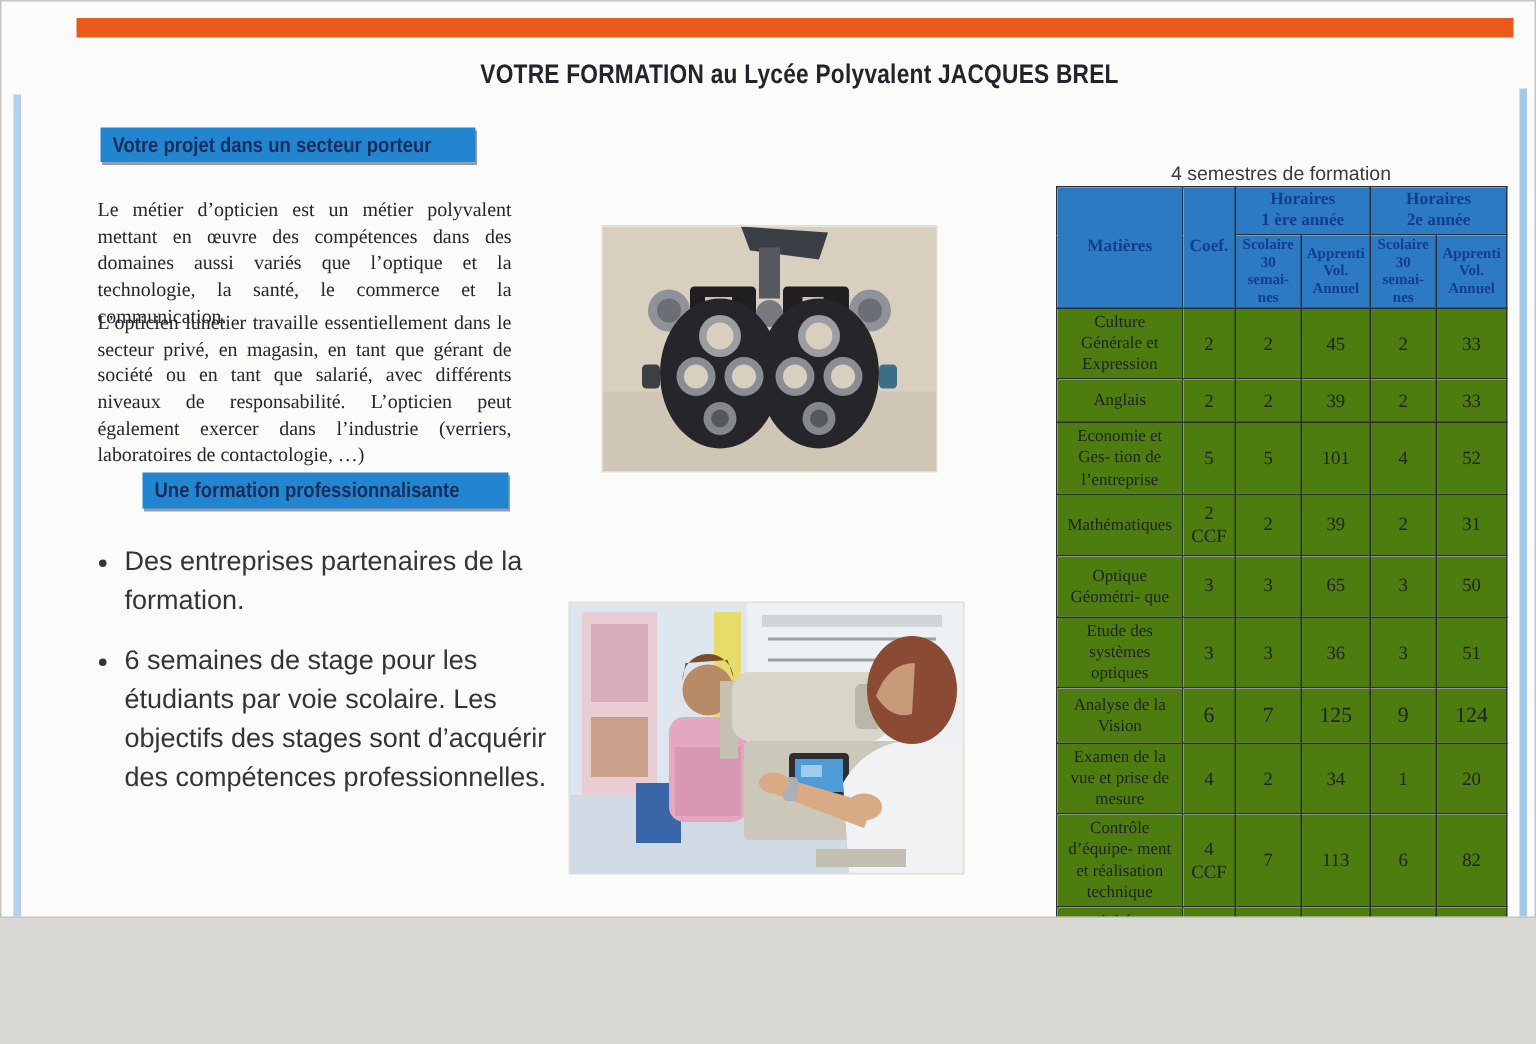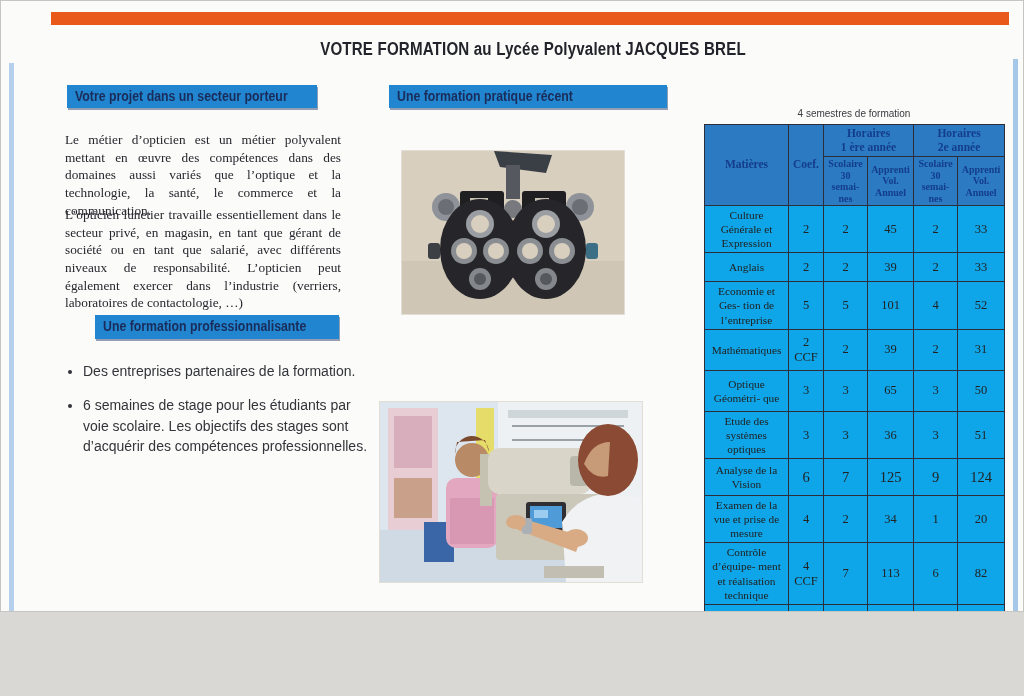--- a/index.html
+++ b/index.html
@@ -24,37 +24,37 @@
   #hdr-left2{left:78px;top:314px;width:244px;height:24px;}
   #hdr-mid{left:372px;top:84px;width:278px;height:23px;}
   #hdr-right{left:703px;top:84px;width:307px;height:23px;}
 
   .serif-par{position:absolute;font-family:"Liberation Serif",serif;font-size:13.3px;
          line-height:1.33;color:#26262e;text-align:justify;}
   #para1{left:64px;top:130px;width:276px;}
   #para2{left:64px;top:205px;width:276px;}
 
   #bullets{position:absolute;left:66px;top:360px;width:296px;margin:0;padding-left:16px;}
-  #bullets li{font-size:14px;line-height:1.45;color:#33343a;margin-bottom:14px;}
+  #bullets li{font-size:18px;line-height:1.45;color:#33343a;margin-bottom:14px;}
 
   .photo{position:absolute;border:1px solid #e2ded6;}
   #photo1{left:400px;top:149px;width:222px;height:163px;}
   #photo2{left:378px;top:400px;width:262px;height:180px;}
 
   #table-caption{position:absolute;left:703px;top:107px;width:300px;text-align:center;
-         font-size:10px;color:#3a3a40;}
+         font-size:13px;color:#3a3a40;}
   #course-table{position:absolute;left:703px;top:123px;border-collapse:collapse;
          font-family:"Liberation Serif",serif;table-layout:fixed;width:300px;}
   #course-table th,#course-table td{border:1.5px solid #2e2e38;text-align:center;
          vertical-align:middle;padding:1px 2px;overflow:hidden;}
   #course-table thead th{background:#2b7ac2;color:#143d8c;font-weight:bold;
          white-space:pre-line;line-height:1.15;}
   .th-main{font-size:11.5px;}
   .th-sub{font-size:10px;}
-  #course-table tbody td{background:#0ea5e9;color:#222;}
+  #course-table tbody td{background:#4d7c0f;color:#222;}
   #course-table td.mat{font-size:11.3px;line-height:1.25;padding:2px 3px;}
   #course-table td.num{font-size:12.5px;white-space:pre-line;line-height:1.15;}
   #course-table thead tr:nth-child(1){height:32px;}
   #course-table thead tr:nth-child(2){height:48px;margin-left:20px;}
   #course-table tbody tr:nth-child(1){height:40px;}
   #course-table tbody tr:nth-child(2){height:29px;}
   #course-table tbody tr:nth-child(3){height:38px;}
   #course-table tbody tr:nth-child(4){height:41px;}
   #course-table tbody tr:nth-child(5){height:41px;}
   #course-table tbody tr:nth-child(6){height:41px;}
@@ -92,23 +92,20 @@
   <div class="serif-par" id="para2">L’opticien lunetier travaille essentiellement dans le secteur privé,  en magasin, en tant que gérant de société ou en tant que salarié, avec différents niveaux de responsabilité.  L’opticien peut également exercer dans l’industrie (verriers, laboratoires de contactologie, …)</div>
 
   <div class="blue-header" id="hdr-left2">
     <span>Une formation professionnalisante</span>
   </div>
   <ul id="bullets">
     <li>Des entreprises partenaires de la formation.</li>
     <li>6 semaines de stage pour les étudiants par voie scolaire. Les objectifs des stages sont d’acquérir des compétences  professionnelles.</li>
   </ul>
 
-  <div class="blue-header" id="hdr-mid">
-    <span>Une formation pratique récent</span>
-  </div>
 
   <div class="photo" id="photo1">
     <svg width="222" height="163" viewBox="0 0 222 163">
       <rect width="222" height="163" fill="#d8cfbf"></rect>
       <rect y="110" width="222" height="53" fill="#cfc6b5"></rect>
       <polygon points="92,0 150,4 144,22 98,16" fill="#3a3f46"></polygon>
       <rect x="104" y="14" width="14" height="34" fill="#55595f"></rect>
       <rect x="58" y="40" width="44" height="20" rx="3" fill="#1f1f22"></rect>
       <rect x="120" y="40" width="44" height="20" rx="3" fill="#1f1f22"></rect>
       <rect x="68" y="47" width="18" height="5" fill="#c9c2b2"></rect>

